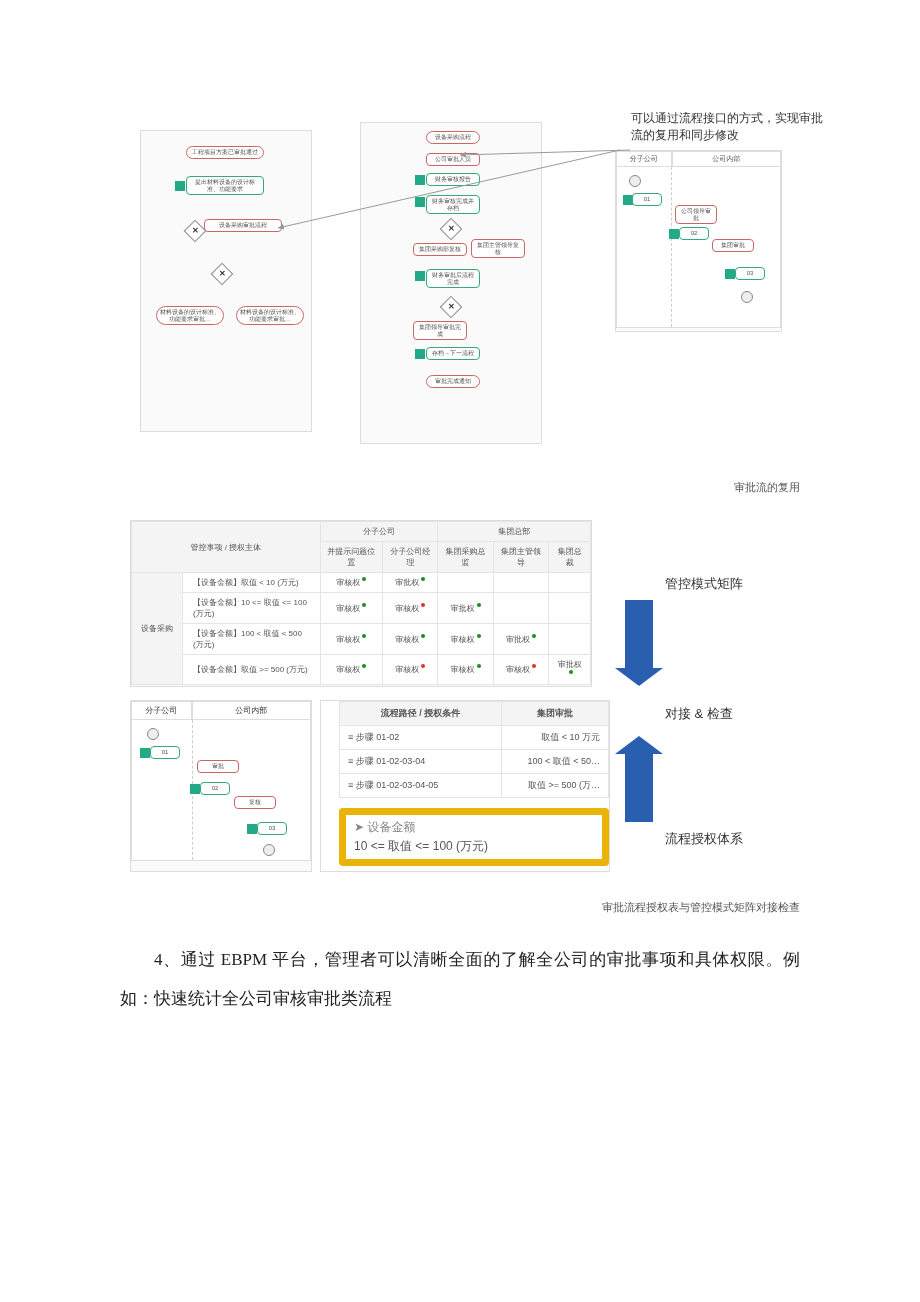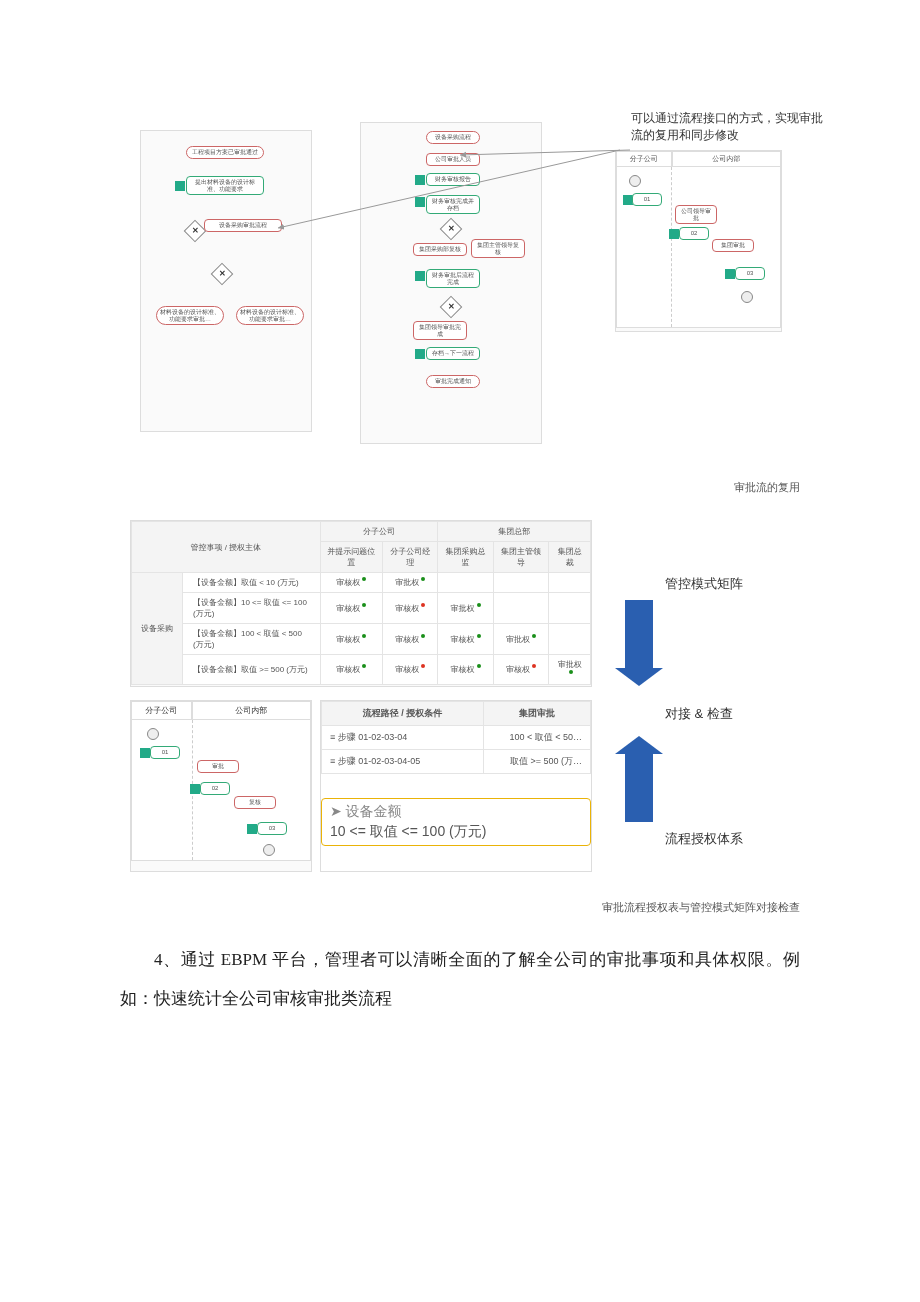--- a/index.html
+++ b/index.html
@@ -99,21 +99,21 @@
     margin-bottom: 10px;
     font-family: "Microsoft YaHei", sans-serif;
   }
   .fig2 .panel {
     position: absolute;
     border: 1px solid #ddd;
     background: #fafafa;
   }
   .fig2 .panel.top { left: 10px; top: 0; width: 460px; height: 165px; }
   .fig2 .panel.bl  { left: 10px; top: 180px; width: 180px; height: 170px; }
-  .fig2 .panel.br  { left: 200px; top: 180px; width: 270px; height: 170px; background:#fff; }
+  .fig2 .panel.br  { left: 200px; top: 180px; width: 270px; height: 170px; background:#fff;padding-left:18px; }
 
   
   .mtx { font-size: 8px; color: #555; width: 100%; border-collapse: collapse; }
   .mtx th, .mtx td {
     border: 1px solid #e4e4e4;
     padding: 4px 6px;
     text-align: center;
     font-weight: normal;
     background: #fff;
   }
@@ -128,23 +128,23 @@
   .swim-head div { flex:1; text-align:center; border:1px solid #ddd; padding:3px 0; background:#fff; }
   .swim-body { position: relative; height: 140px; border:1px solid #ddd; border-top:none; background:#fff;}
 
   
   .paths { width:100%; border-collapse: collapse; font-size: 9px; color:#555; }
   .paths th, .paths td { border:1px solid #e4e4e4; padding: 5px 8px; text-align:left; background:#fff;}
   .paths th { background:#f4f4f4; text-align:center; }
   .paths tr.hl td { background: #fff3c4; }
   .paths td.r { text-align: right; }
   .cond-box {
-    margin-top: 24px;
-    border:1px solid #eab308; border-radius: 4px;
-    padding: 4px 8px; font-size: 14px; color:#555; background:#fff;
+    margin-top: 10px;
+    border:7px solid #eab308; border-radius: 4px;
+    padding: 4px 8px; font-size: 12px; color:#555; background:#fff;
   }
   .cond-box .hdr { color:#888; margin-bottom: 2px; }
 
   
   .rlabel {
     position: absolute;
     font-size: 13px; color: #333;
     font-family: "Microsoft YaHei", sans-serif;
   }
   .arrow-v {
@@ -309,20 +309,24 @@
     </div>
 
     <div class="panel br">
       <table class="paths">
         <tbody>
             <tr>
           <th>流程路径 / 授权条件</th>
           <th style="width:90px">集团审批</th>
         </tr>
         <tr>
+          <td>≡ 步骤 01-02</td>
+          <td class="r">取值 &lt; 10 万元</td>
+        </tr>
+        <tr>
           <td>≡ 步骤 01-02-03-04</td>
           <td class="r">100 &lt; 取值 &lt; 50…</td>
         </tr>
         <tr>
           <td>≡ 步骤 01-02-03-04-05</td>
           <td class="r">取值 &gt;= 500 (万…</td>
         </tr>
       </tbody>
         </table>
       <div class="cond-box">

